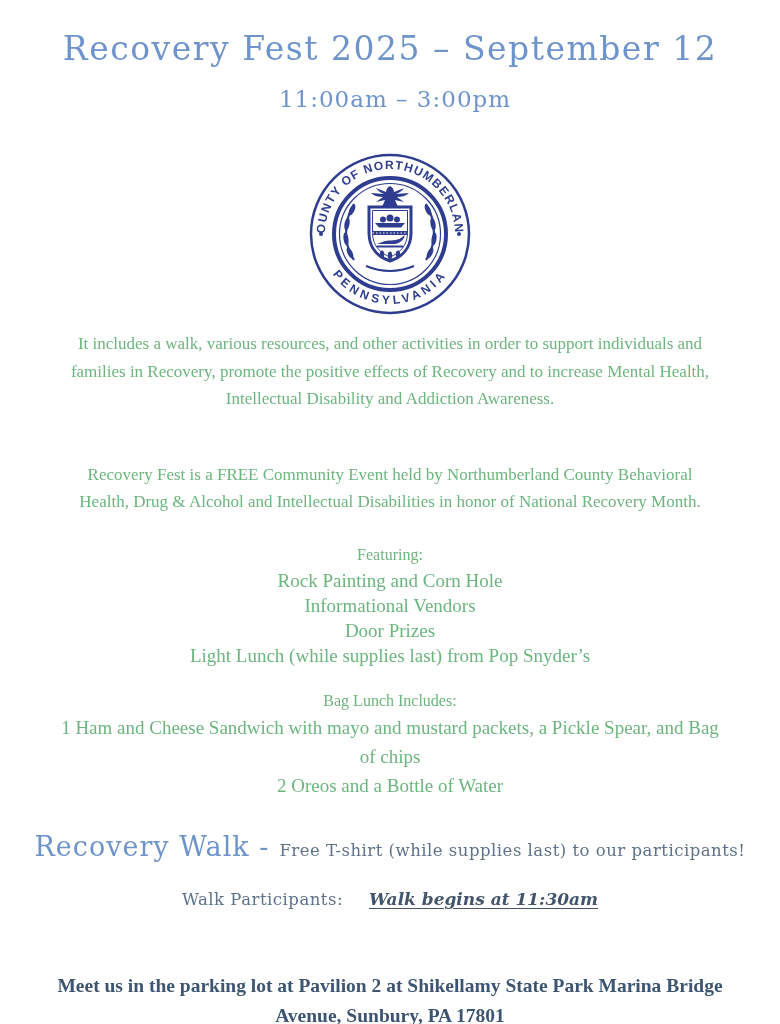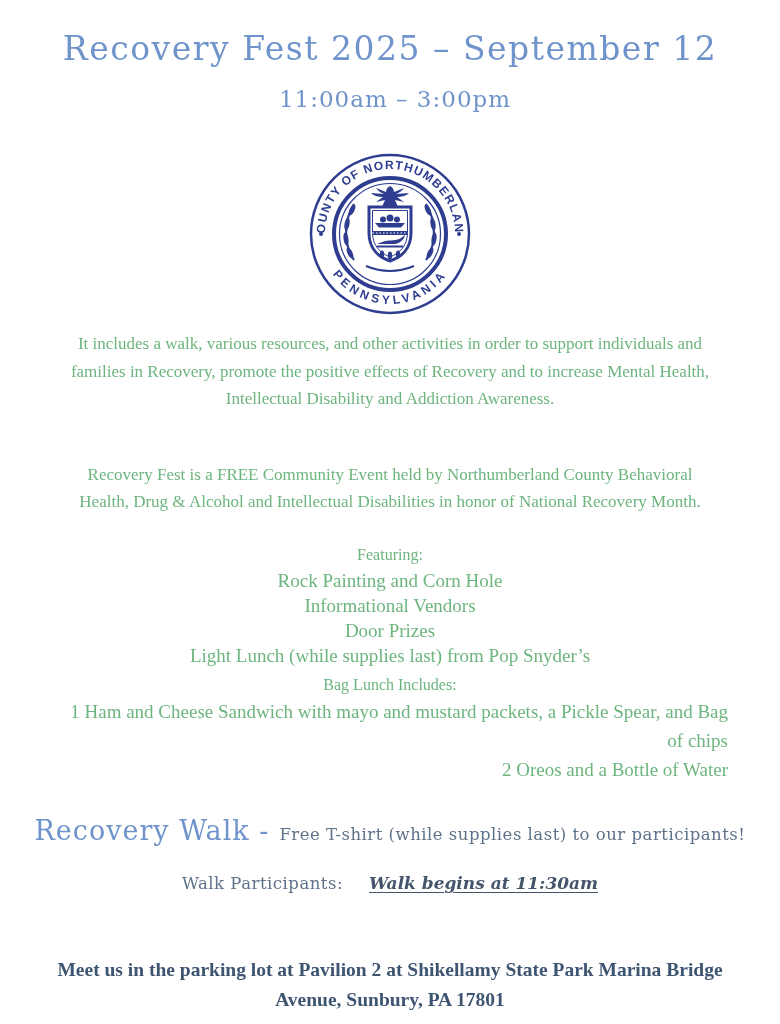--- a/index.html
+++ b/index.html
@@ -66,22 +66,22 @@
     color: var(--body-green);
     text-underline-offset: 3px;
     margin-bottom: 4px;
   }
   .green-item {
     font-size: 19px;
     line-height: 1.32;
     color: var(--body-green);
     margin: 0 auto;
   }
-  .bag-section { margin-top: 8px; }
-  .bag-section .green-item { max-width: 676px; line-height: 1.52; text-align: right; }
+  .bag-section { margin-top: 24px; }
+  .bag-section .green-item { max-width: 676px; line-height: 1.52; }
 
   .walk-line { margin-top: 30px; }
   .walk-title {
     font-family: "DejaVu Serif", serif;
     font-size: 27px;
     letter-spacing: 1px;
     color: var(--title-blue);
   }
   .walk-sub {
     font-family: "DejaVu Serif", serif;

